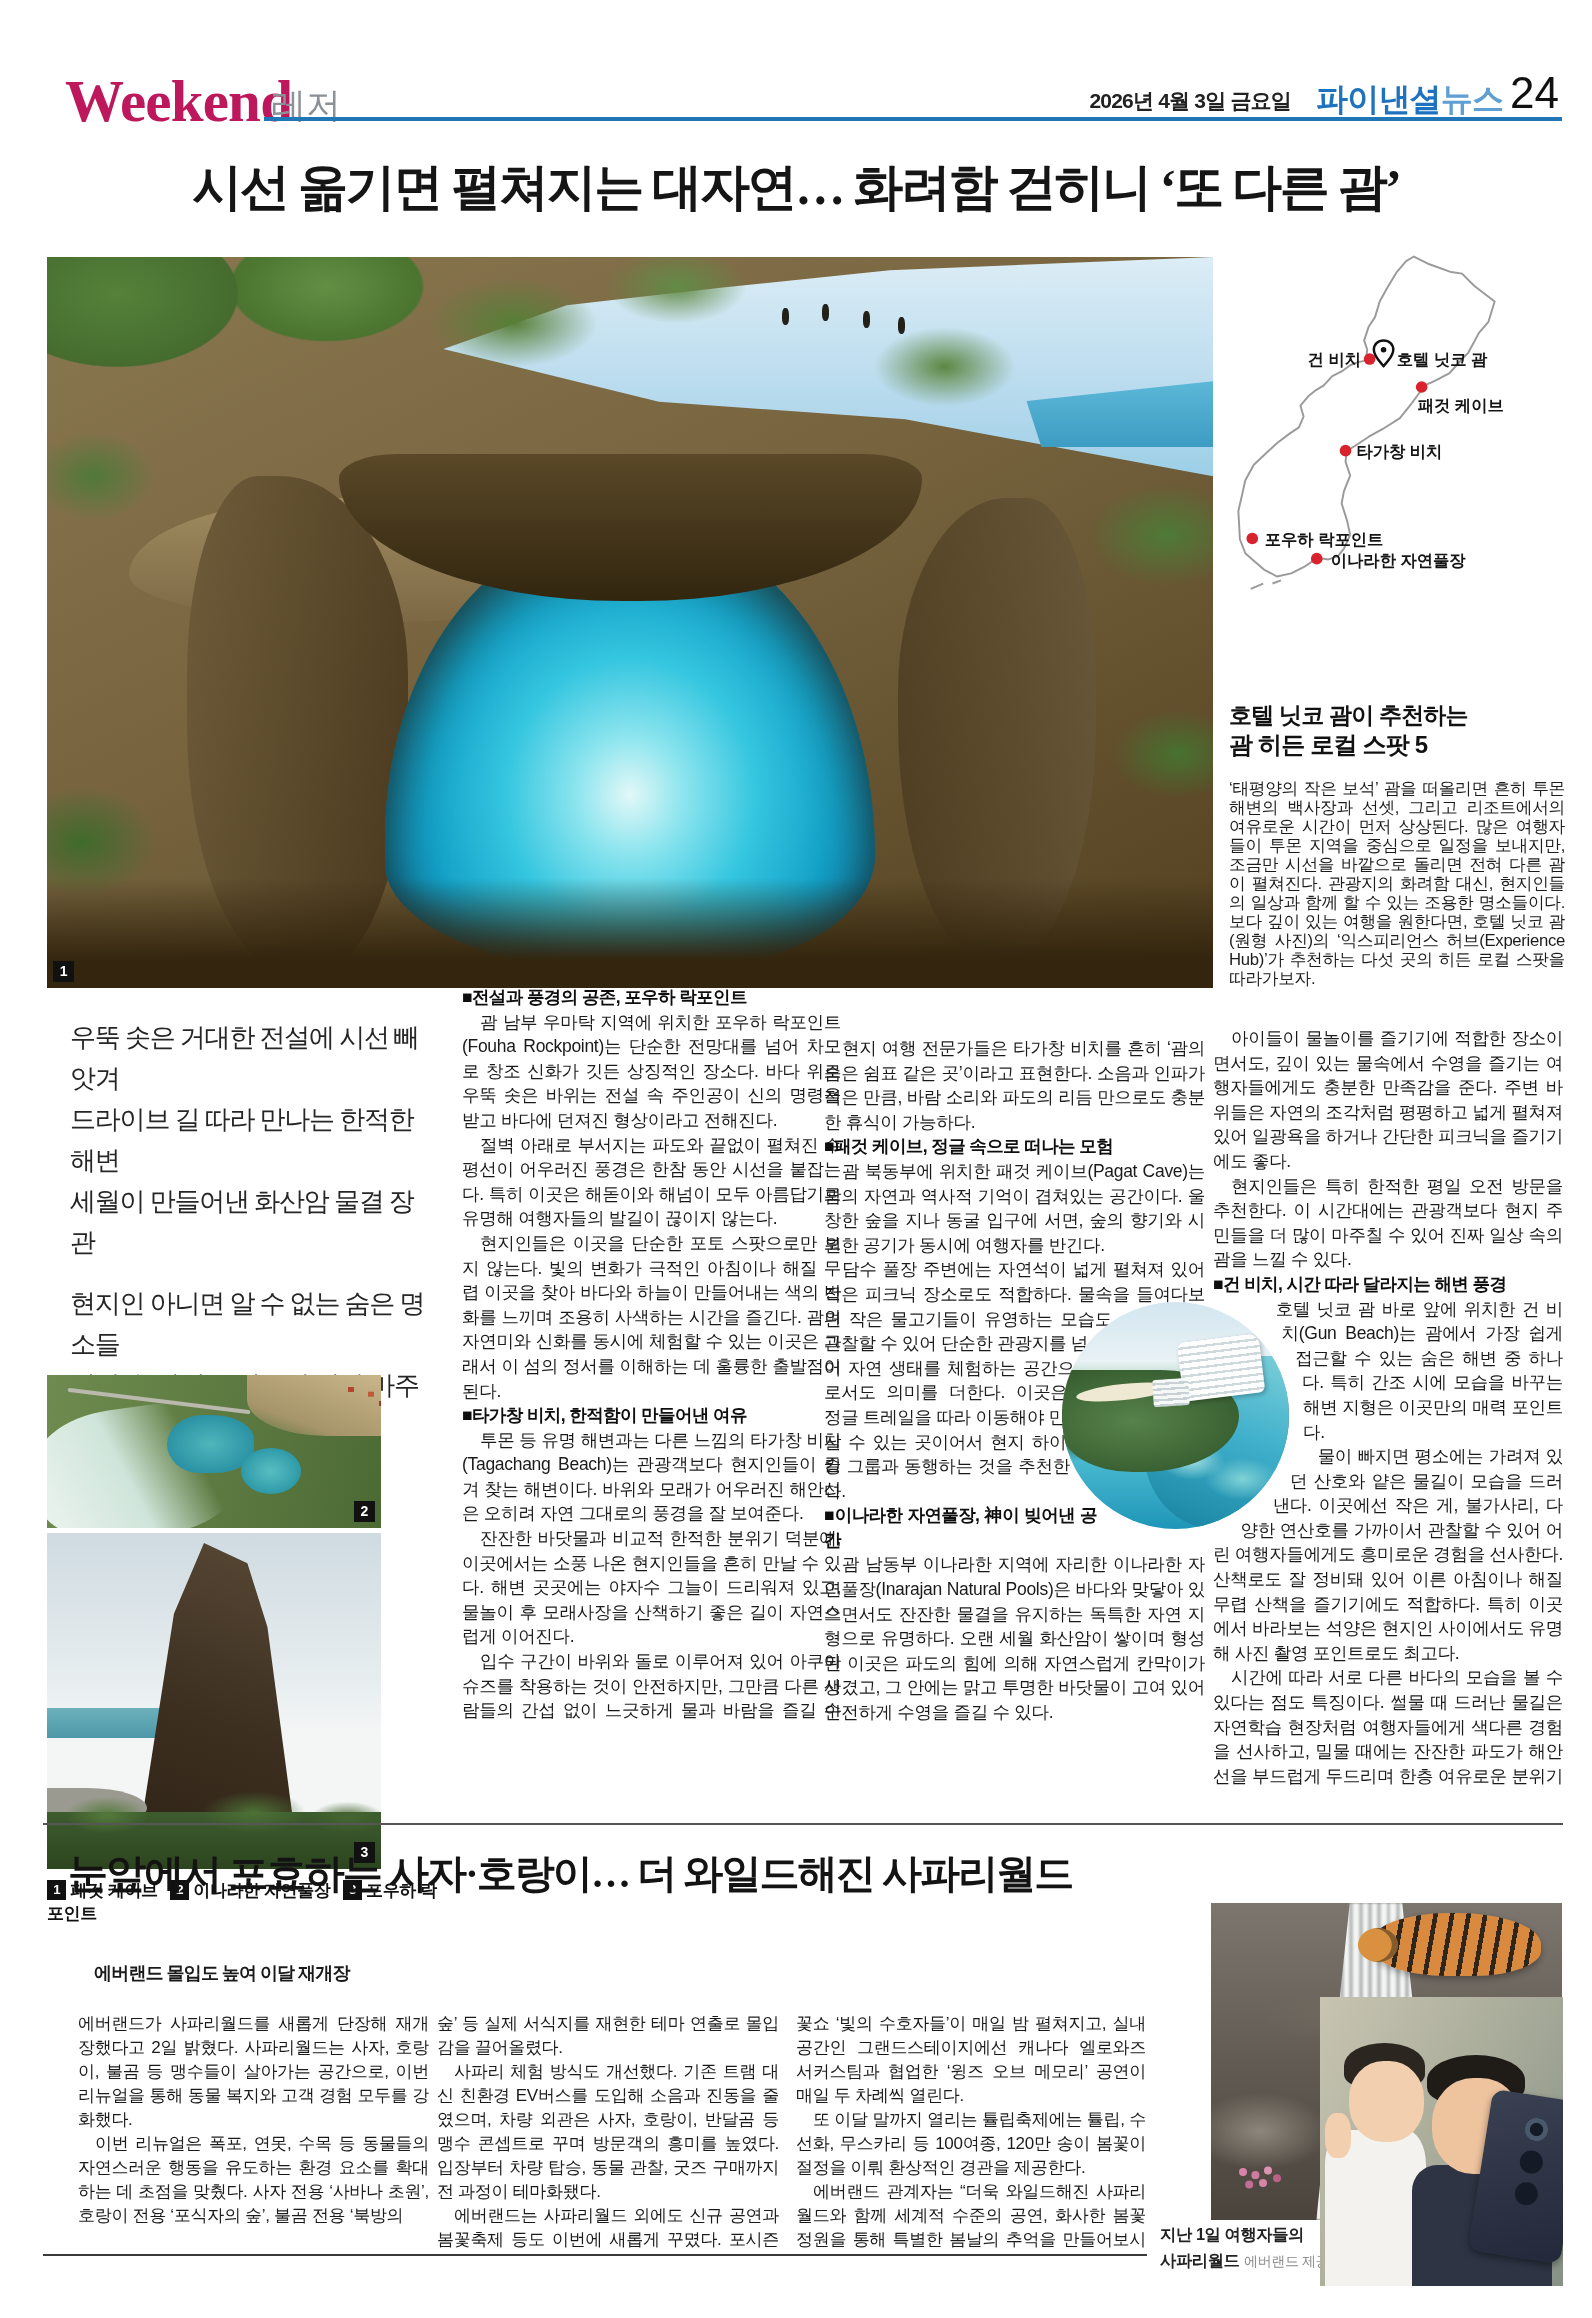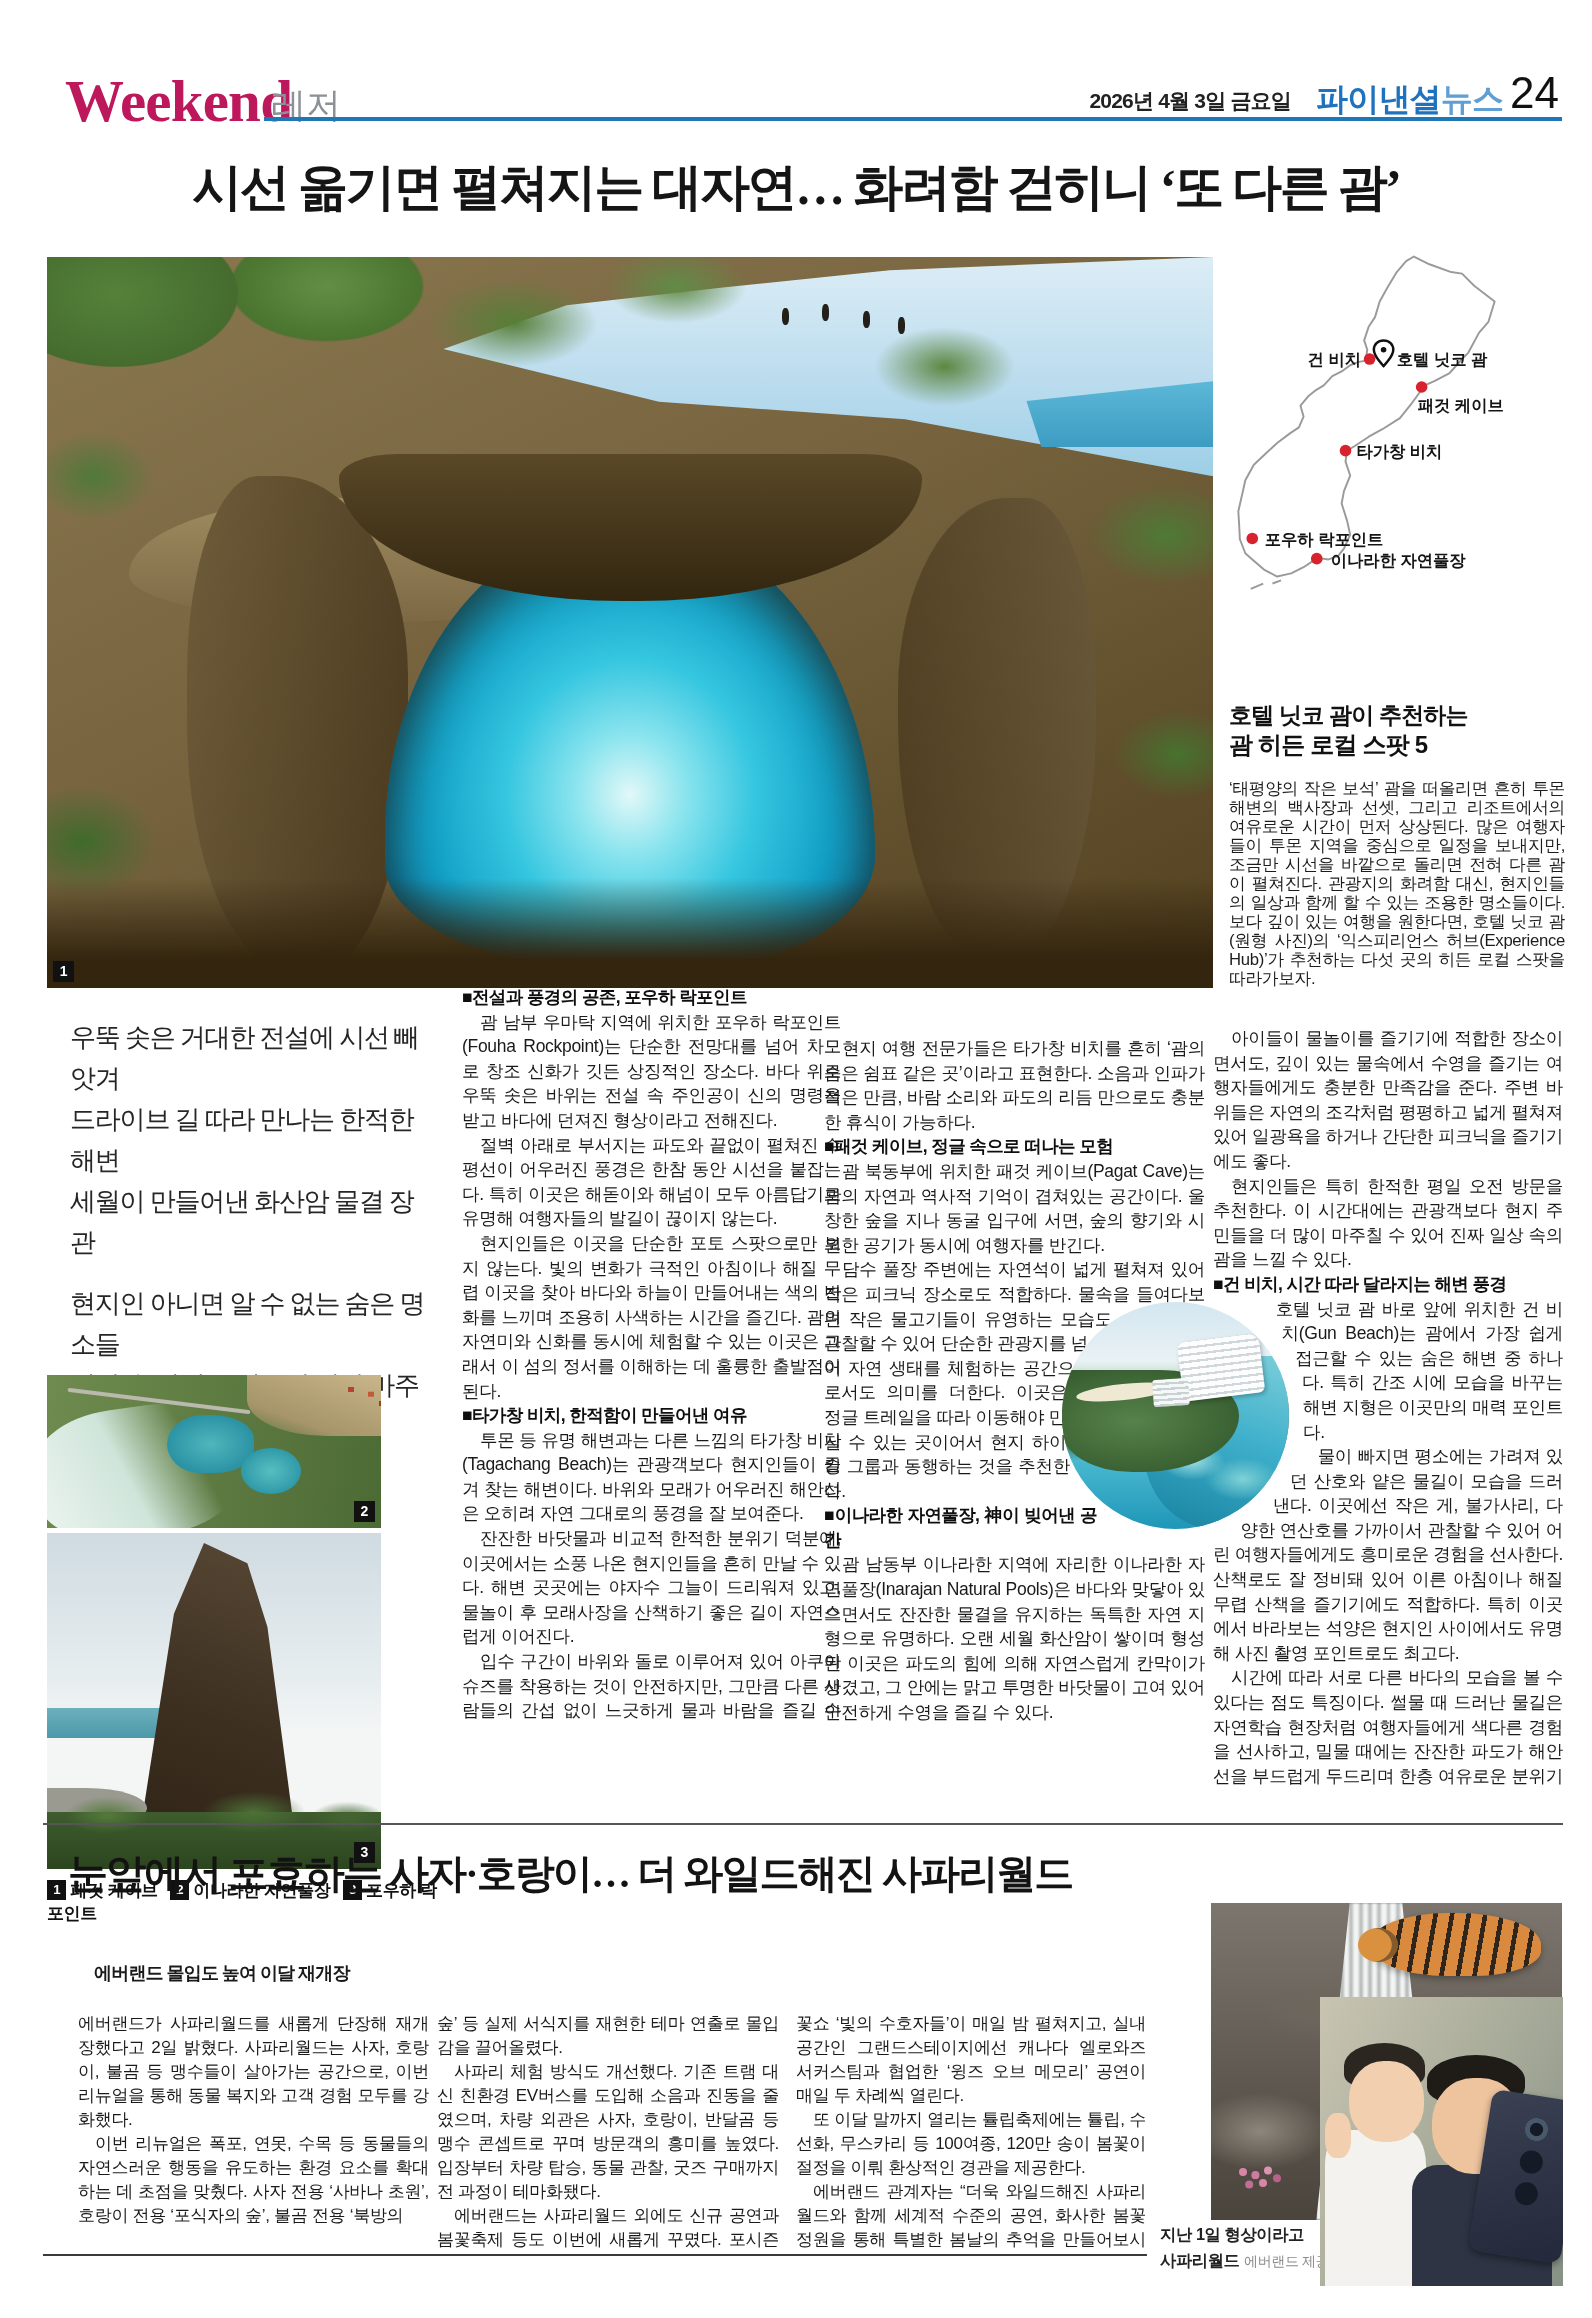--- a/index.html
+++ b/index.html
@@ -303,18 +303,18 @@
   <div class="ps-head1"></div>
   <div class="ps-hand"></div>
   <div class="ps-body2"></div>
   <div class="ps-hair2"></div>
   <div class="ps-head2"></div>
   <div class="ps-phone"></div>
   <div class="ps-lens"></div>
 </div>
 
 <div class="abs b-caption">
-  <div>지난 1일 형상이라고</div>
+  <div>지난 1일 여행자들의</div>
   <div><span>사파리월드</span><span class="b-credit">에버랜드 제공</span></div>
 </div>
 
 <div class="abs bottom-rule"></div>
 
 
 </body></html>

